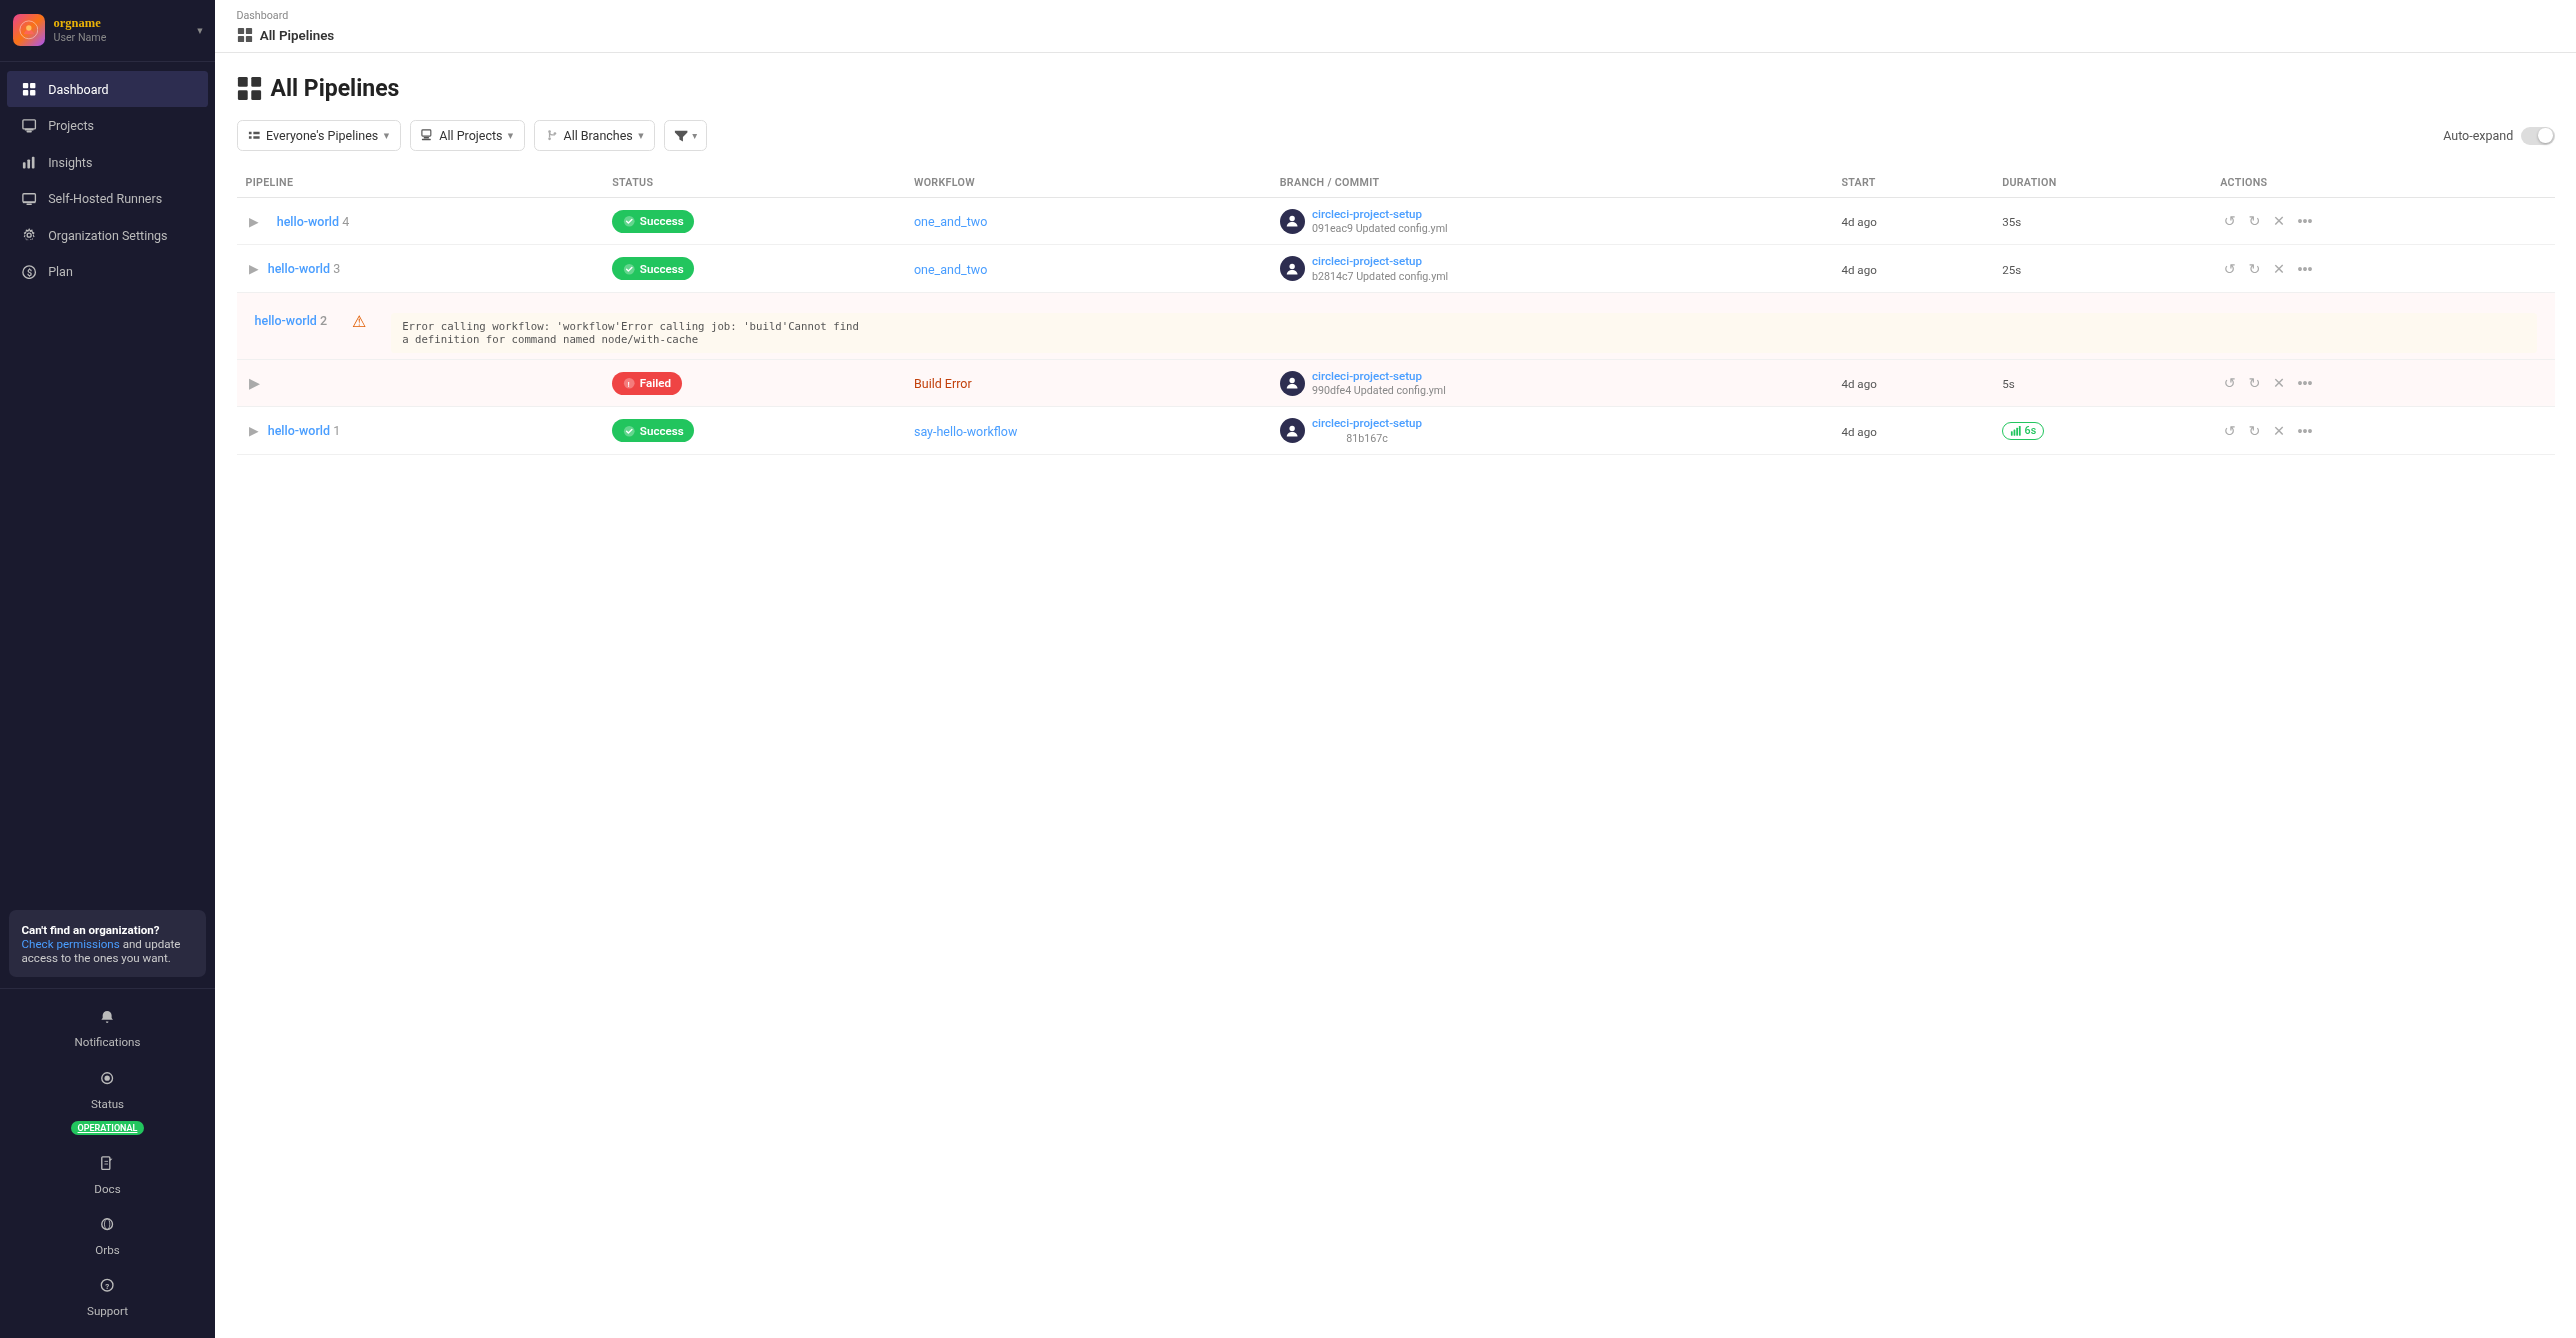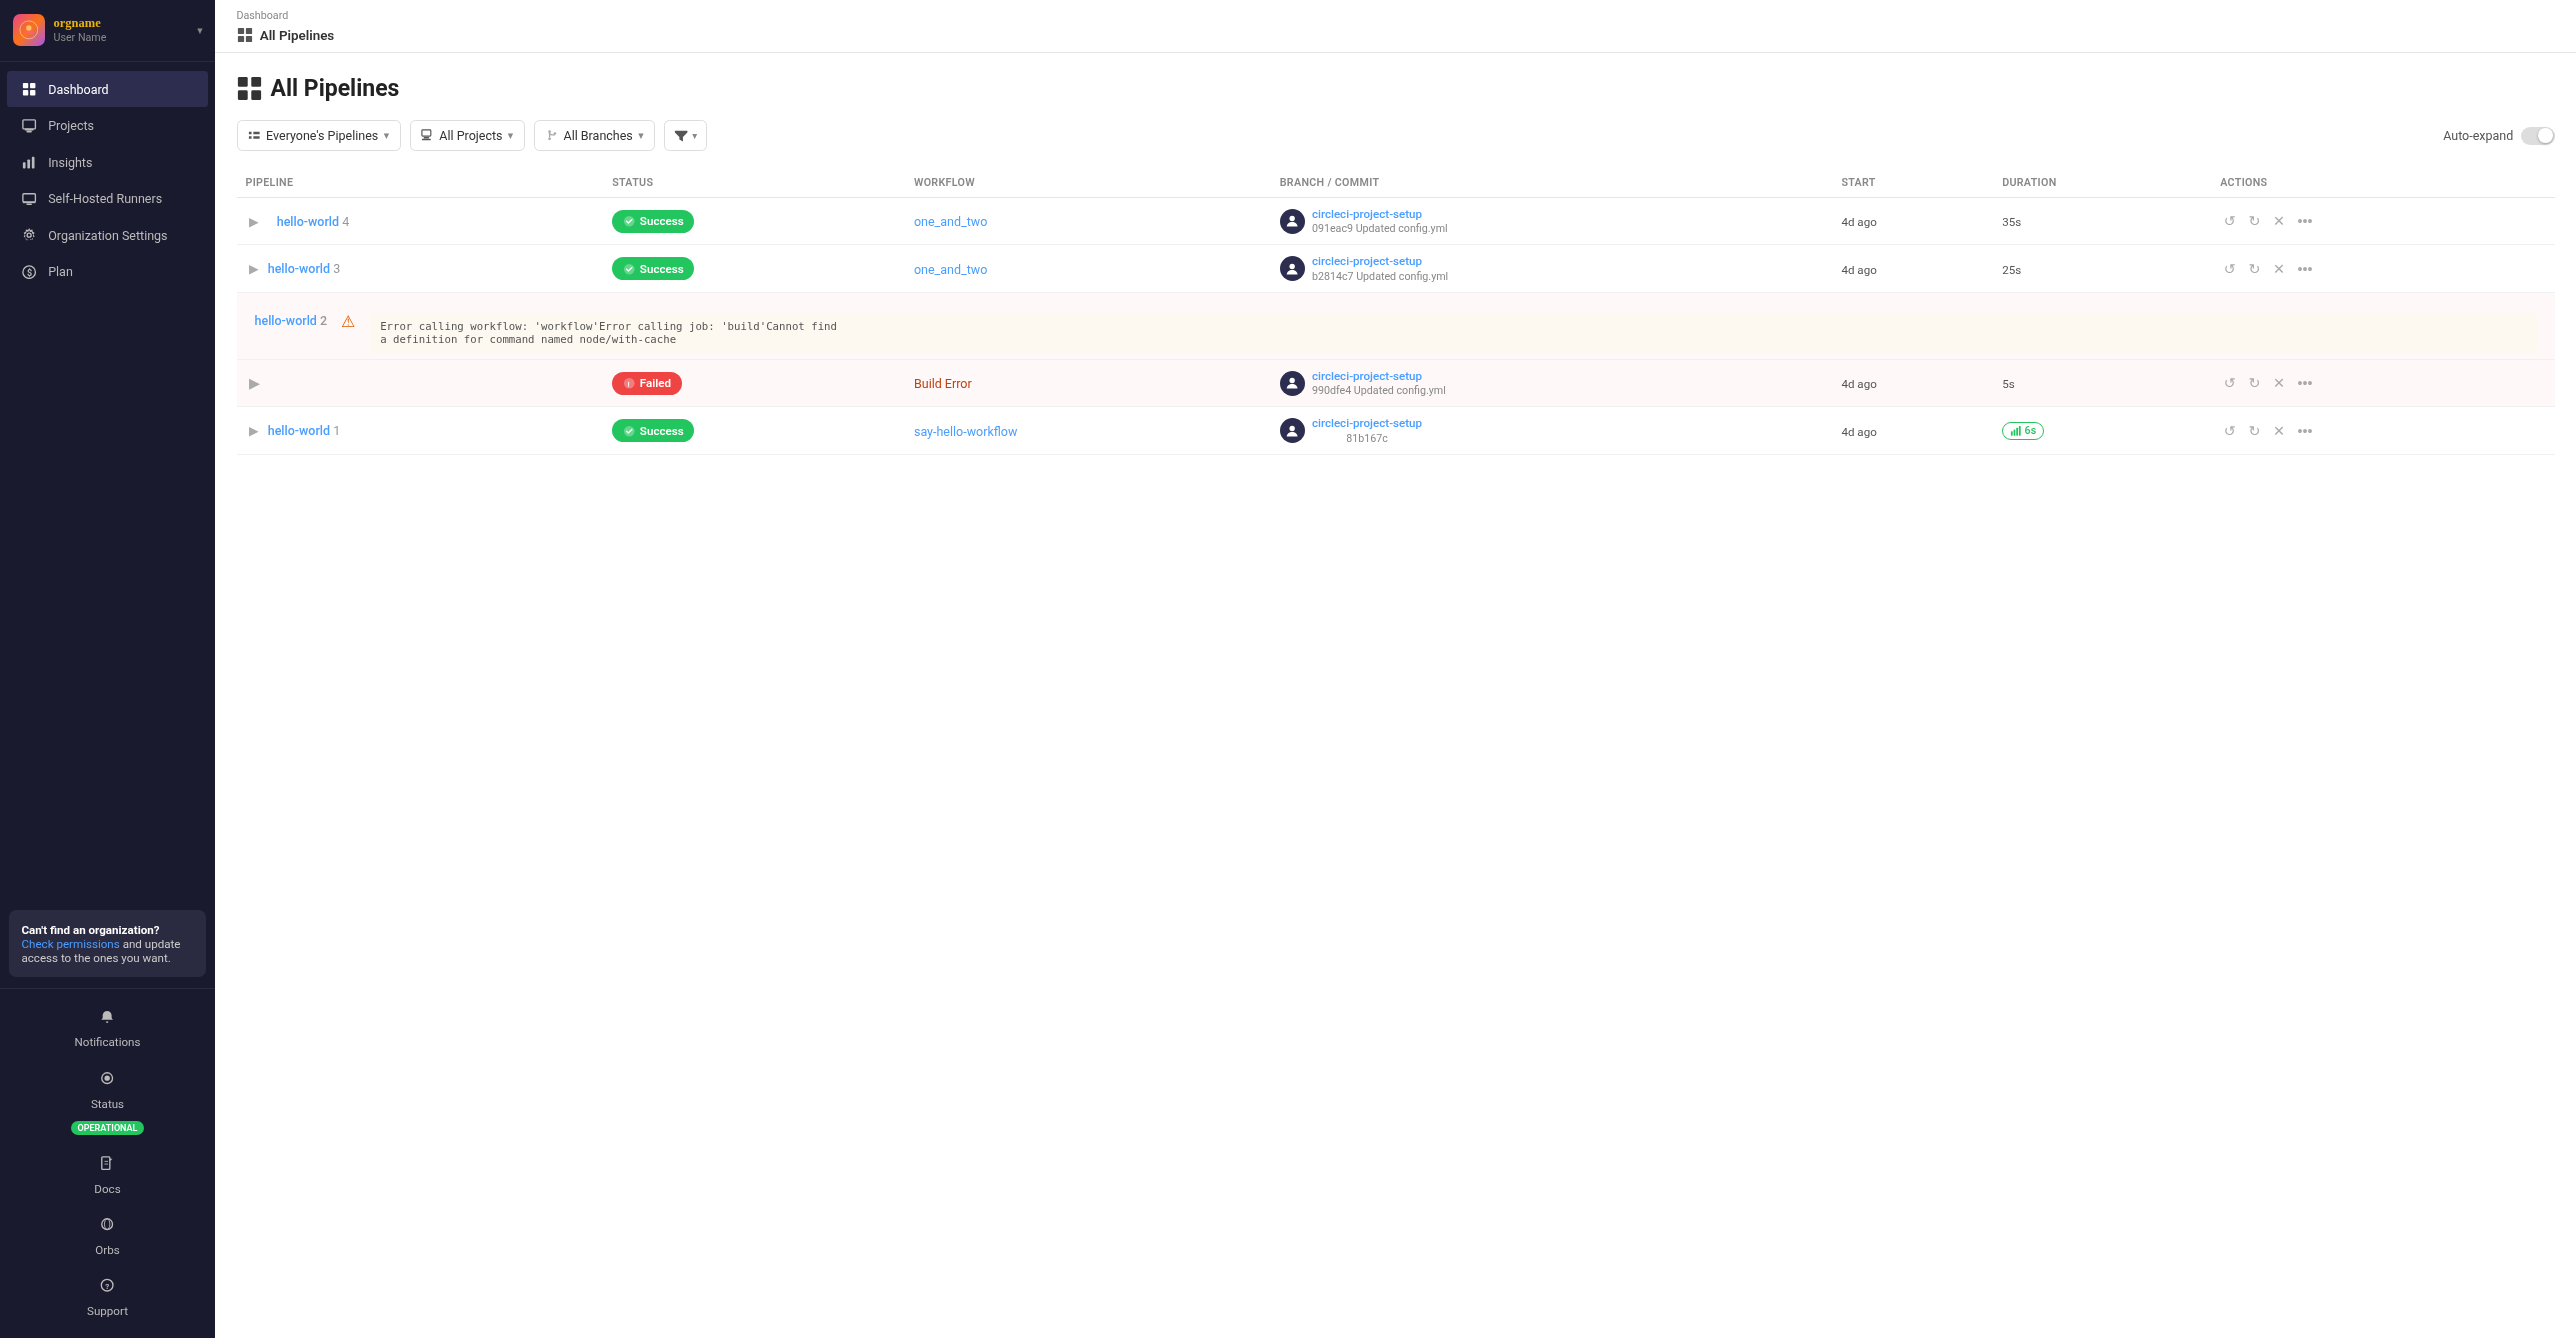--- a/index.html
+++ b/index.html
@@ -66,20 +66,21 @@
 
     .sidebar-bottom { padding: 9px 0; border-top: 0.9px solid #2a2a40; margin-top: auto; }
     .sidebar-bottom .nav-item { font-size: 11.6px; flex-direction: column; }
     .status-badge {
       background: #22c55e;
       color: #fff;
       font-size: 9px;
       padding: 1.8px 6.3px;
       border-radius: 18px;
       font-weight: 600;
+      text-decoration: underline;
     }
 
     
     .main {
       flex: 1;
       display: flex;
       flex-direction: column;
       overflow: hidden;
       background: #fff;
     }
@@ -529,21 +530,21 @@
     <div class="actions-row">
       <button class="action-btn" title="Rerun">↺</button>
       <button class="action-btn" title="Rerun failed">↻</button>
       <button class="action-btn" title="Cancel">✕</button>
       <button class="action-btn">•••</button>
     </div>
             </td>
           </tr>
           <tr class="error-row">
             <td colspan="7" style="padding-bottom: 0px;">
-      <div style="display:flex;align-items:flex-start;gap:14px;padding:10.7px 9px 5.4px;">
+      <div style="display:flex;align-items:flex-start;gap:25px;padding:10.7px 9px 5.4px;">
         <a href="#" style="color:#4a9eff;font-size:12.5px;font-weight:500;text-decoration:none;white-space:nowrap;">hello-world <span style="color:#999;">2</span></a>
         <span style="color:#e05c00;font-size:16px;margin-top:-0.9px;">⚠</span>
         <pre style="font-family:monospace;font-size:10.7px;color:#555;background:#fef9f0;padding:7.2px 10.7px;border-radius:3.6px;white-space:pre-wrap;flex:1;">Error calling workflow: 'workflow'Error calling job: 'build'Cannot find
 a definition for command named node/with-cache</pre>
       </div>
     </td>
           </tr>
           <tr class="error-row">
             <td><button style="background:none;border:none;cursor:pointer;color:#aaa;font-size:14.3px;padding:3.6px;">▶</button></td>
             <td><span class="status-badge-failed">

